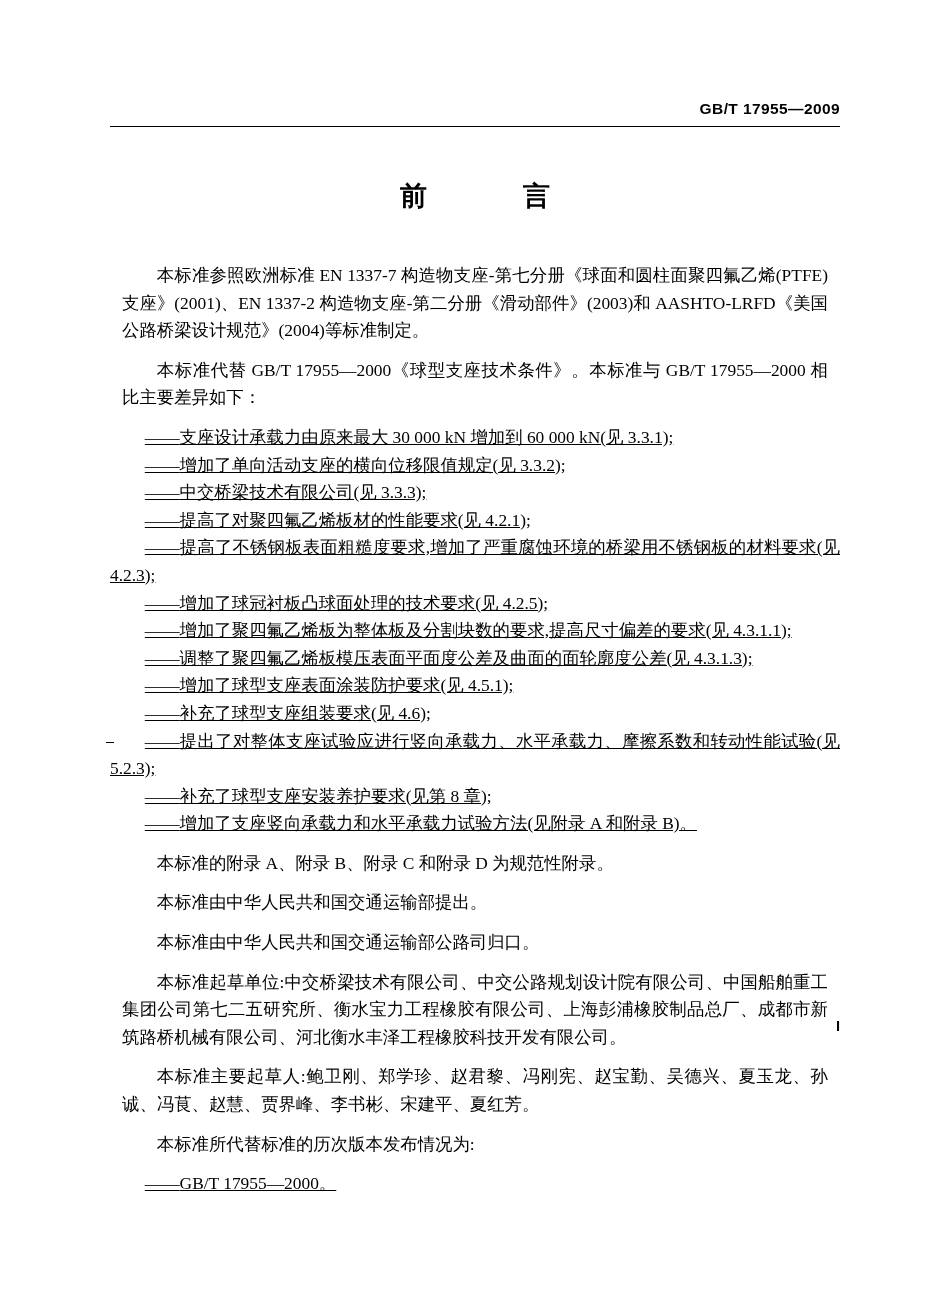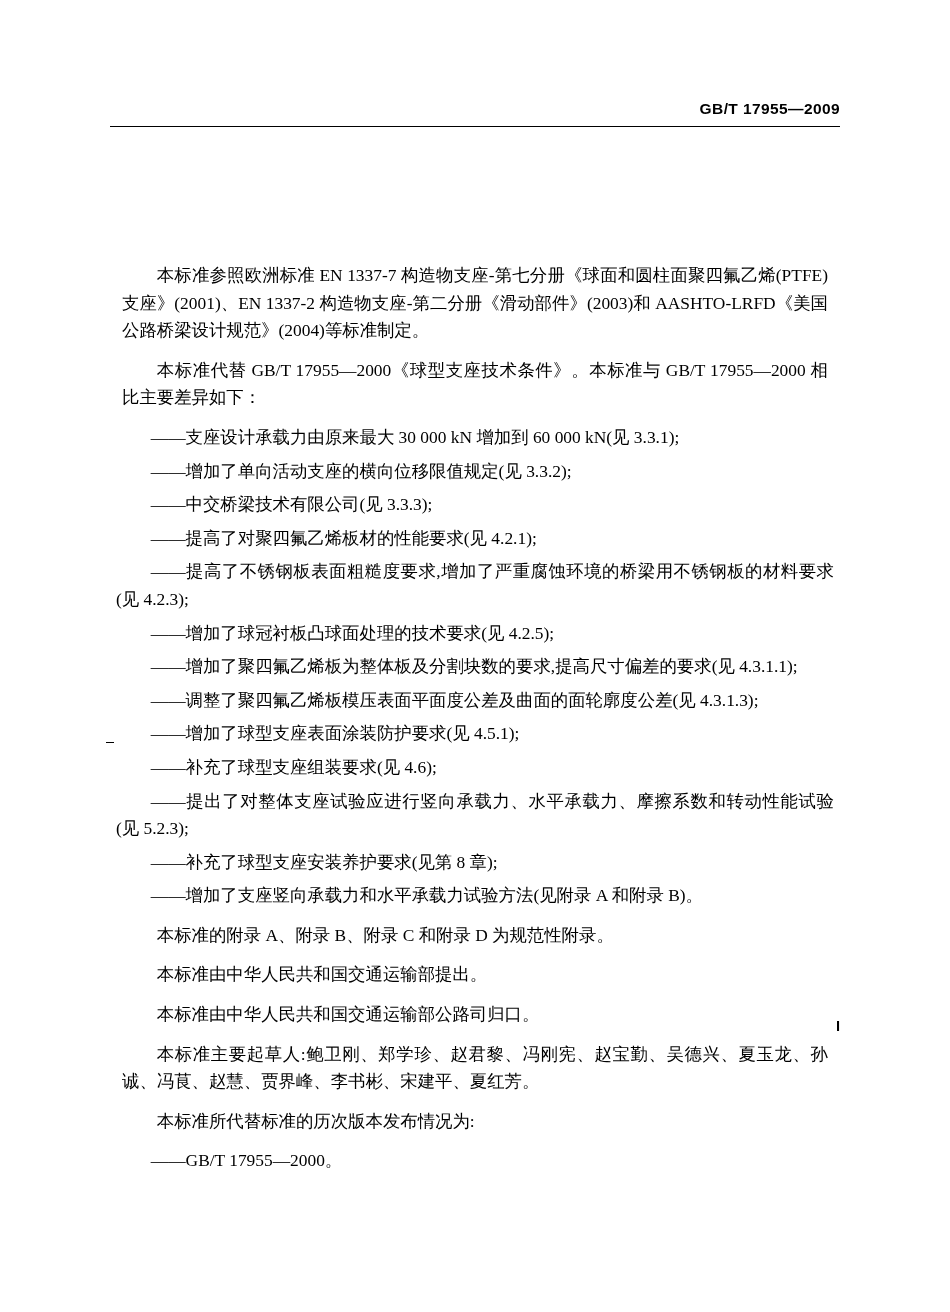--- a/index.html
+++ b/index.html
@@ -57,23 +57,24 @@
     font-size: 17.4px;
     line-height: 27.6px;
     text-align: justify;
     text-justify: inter-ideograph;
   }
   .p {
     margin: 12px;
     text-indent: 2em;
   }
   .dash-item {
-    margin: 6px;
+    margin: 0;
     text-indent: 2em;
     white-space: normal;
+    text-decoration: underline;
   }
   .footer-page {
     position: absolute;
     bottom: 62px;
     right: 110px;
     font-family: "Liberation Sans", sans-serif;
     font-size: 14.5px;
     font-weight: 600;
   }
   .tickmark {
@@ -85,20 +86,21 @@
   }
 </style>
 </head>
 <body>
 
 <div class="page">
 
   <div class="header">GB/T 17955—2009</div>
   <div class="header-rule"></div>
 
+  <div class="title">前　　言</div>
 
   <div class="body-text">
 
     <p class="p">本标准参照欧洲标准 EN 1337-7 构造物支座-第七分册《球面和圆柱面聚四氟乙烯(PTFE)支座》(2001)、EN 1337-2 构造物支座-第二分册《滑动部件》(2003)和 AASHTO-LRFD《美国公路桥梁设计规范》(2004)等标准制定。</p>
     <p class="p">本标准代替 GB/T 17955—2000《球型支座技术条件》。本标准与 GB/T 17955—2000 相比主要差异如下：</p>
 
     <p class="dash-item"><span>——</span><span>支座设计承载力由原来最大 30 000 kN 增加到 60 000 kN(见 3.3.1);</span></p>
     <p class="dash-item"><span>——</span><span>增加了单向活动支座的横向位移限值规定(见 3.3.2);</span></p>
     <p class="dash-item"><span>——</span><span>中交桥梁技术有限公司(见 3.3.3);</span></p>
     <p class="dash-item"><span>——</span><span>提高了对聚四氟乙烯板材的性能要求(见 4.2.1);</span></p>
@@ -108,20 +110,21 @@
     <p class="dash-item"><span>——</span><span>调整了聚四氟乙烯板模压表面平面度公差及曲面的面轮廓度公差(见 4.3.1.3);</span></p>
     <p class="dash-item"><span>——</span><span>增加了球型支座表面涂装防护要求(见 4.5.1);</span></p>
     <p class="dash-item"><span>——</span><span>补充了球型支座组装要求(见 4.6);</span></p>
     <p class="dash-item"><span>——</span><span>提出了对整体支座试验应进行竖向承载力、水平承载力、摩擦系数和转动性能试验(见 5.2.3);</span></p>
     <p class="dash-item"><span>——</span><span>补充了球型支座安装养护要求(见第 8 章);</span></p>
     <p class="dash-item"><span>——</span><span>增加了支座竖向承载力和水平承载力试验方法(见附录 A 和附录 B)。</span></p>
 
     <p class="p">本标准的附录 A、附录 B、附录 C 和附录 D 为规范性附录。</p>
     <p class="p">本标准由中华人民共和国交通运输部提出。</p>
     <p class="p">本标准由中华人民共和国交通运输部公路司归口。</p>
+    <p class="p">本标准起草单位:中交桥梁技术有限公司、中交公路规划设计院有限公司、中国船舶重工集团公司第七二五研究所、衡水宝力工程橡胶有限公司、上海彭浦橡胶制品总厂、成都市新筑路桥机械有限公司、河北衡水丰泽工程橡胶科技开发有限公司。</p>
     <p class="p">本标准主要起草人:鲍卫刚、郑学珍、赵君黎、冯刚宪、赵宝勤、吴德兴、夏玉龙、孙诚、冯茛、赵慧、贾界峰、李书彬、宋建平、夏红芳。</p>
     <p class="p">本标准所代替标准的历次版本发布情况为:</p>
 
     <p class="dash-item"><span>——</span><span>GB/T 17955—2000。</span></p>
 
   </div>
 
   <div class="tickmark"></div>
 
   <div class="footer-page">I</div>

